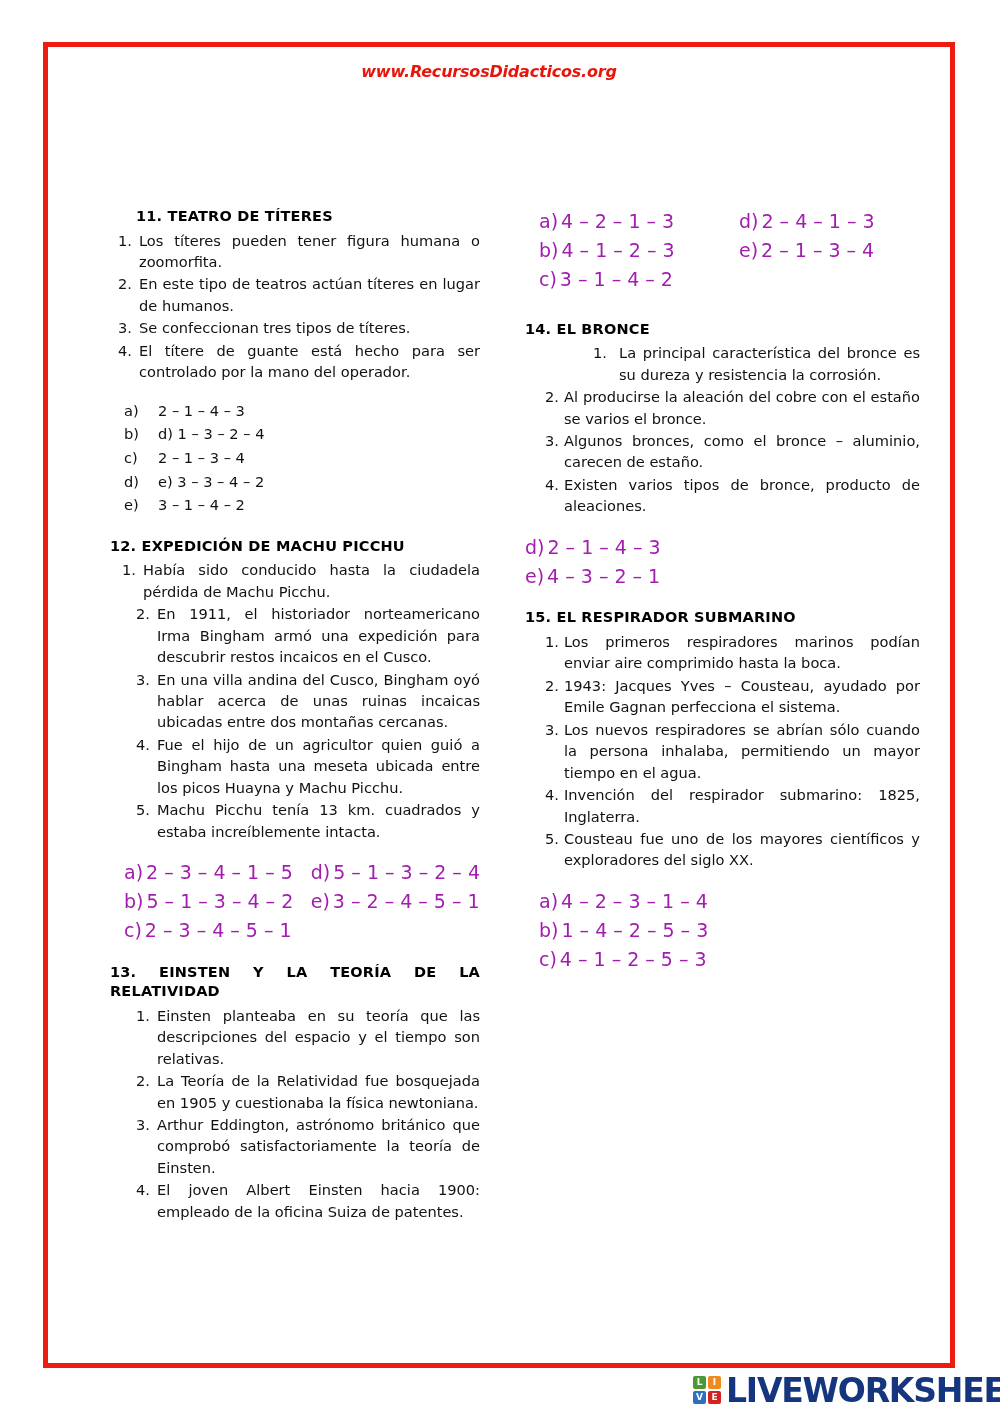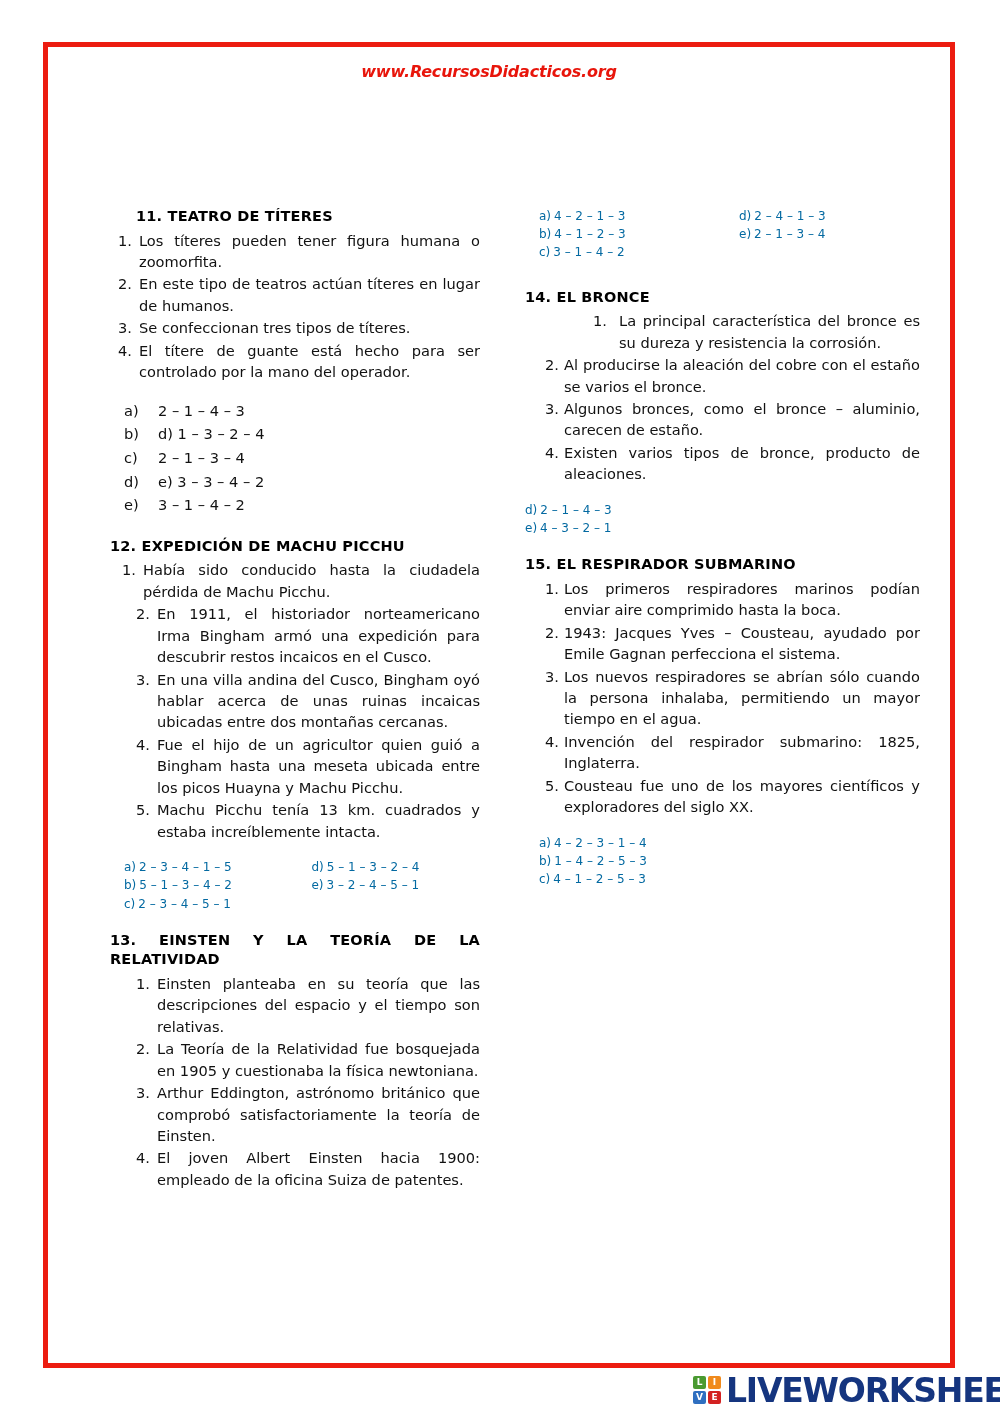--- a/index.html
+++ b/index.html
@@ -141,23 +141,23 @@
   .opts-cols {
     display: flex;
   }
   .opts-col {
     display: flex;
     flex-direction: column;
   }
   .opts-col.c1 { width: 200px; padding-left: 14px; }
   .opts-col.c2 { width: 180px; }
   .opt {
-    font-size: 12px;
+    font-size: 19px;
     line-height: 1.52;
-    color: #0369a1;
+    color: #a21caf;
     white-space: nowrap;
   }
   .opt .lbl { padding-right: 3px; }
 
   
   .opts-stack {
     margin-top: 16px;
     margin-bottom: 20px;
     padding-left: 14px;
   }

